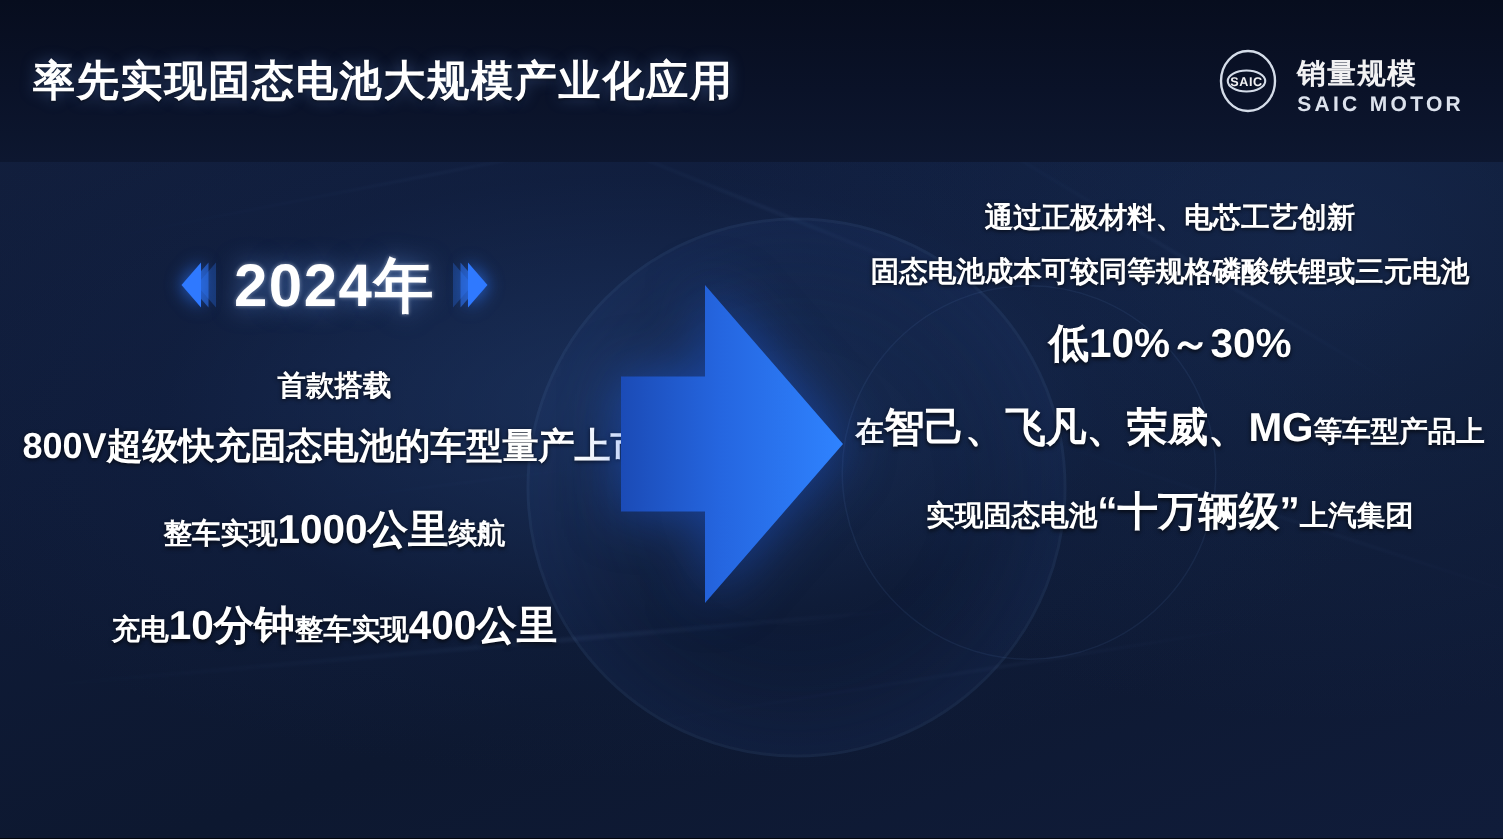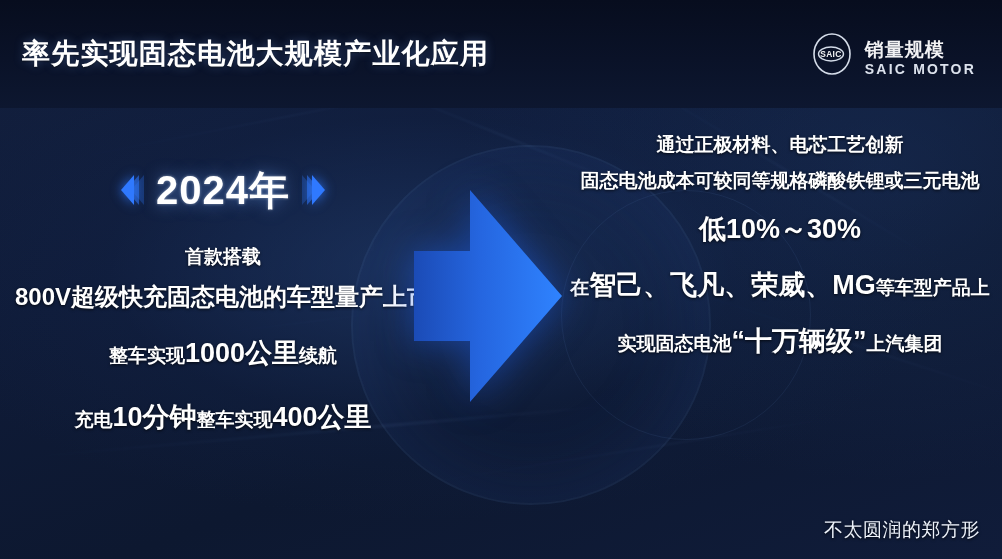--- a/index.html
+++ b/index.html
@@ -306,14 +306,13 @@
         <linearGradient id="arrowGrad" x1="0" y1="0" x2="1" y2="0">
           <stop offset="0%" stop-color="#1b4bb6"></stop>
           <stop offset="45%" stop-color="#2566e0"></stop>
           <stop offset="100%" stop-color="#2f83ff"></stop>
         </linearGradient>
       </defs>
       <path d="M0,61 L56,61 L56,0 L148,106 L56,212 L56,151 L0,151 Z" fill="url(#arrowGrad)"></path>
     </svg>
   </div>
 
-  <div class="watermark">不太圆润的郑方形</div>
 </div>
 
 </body></html>

